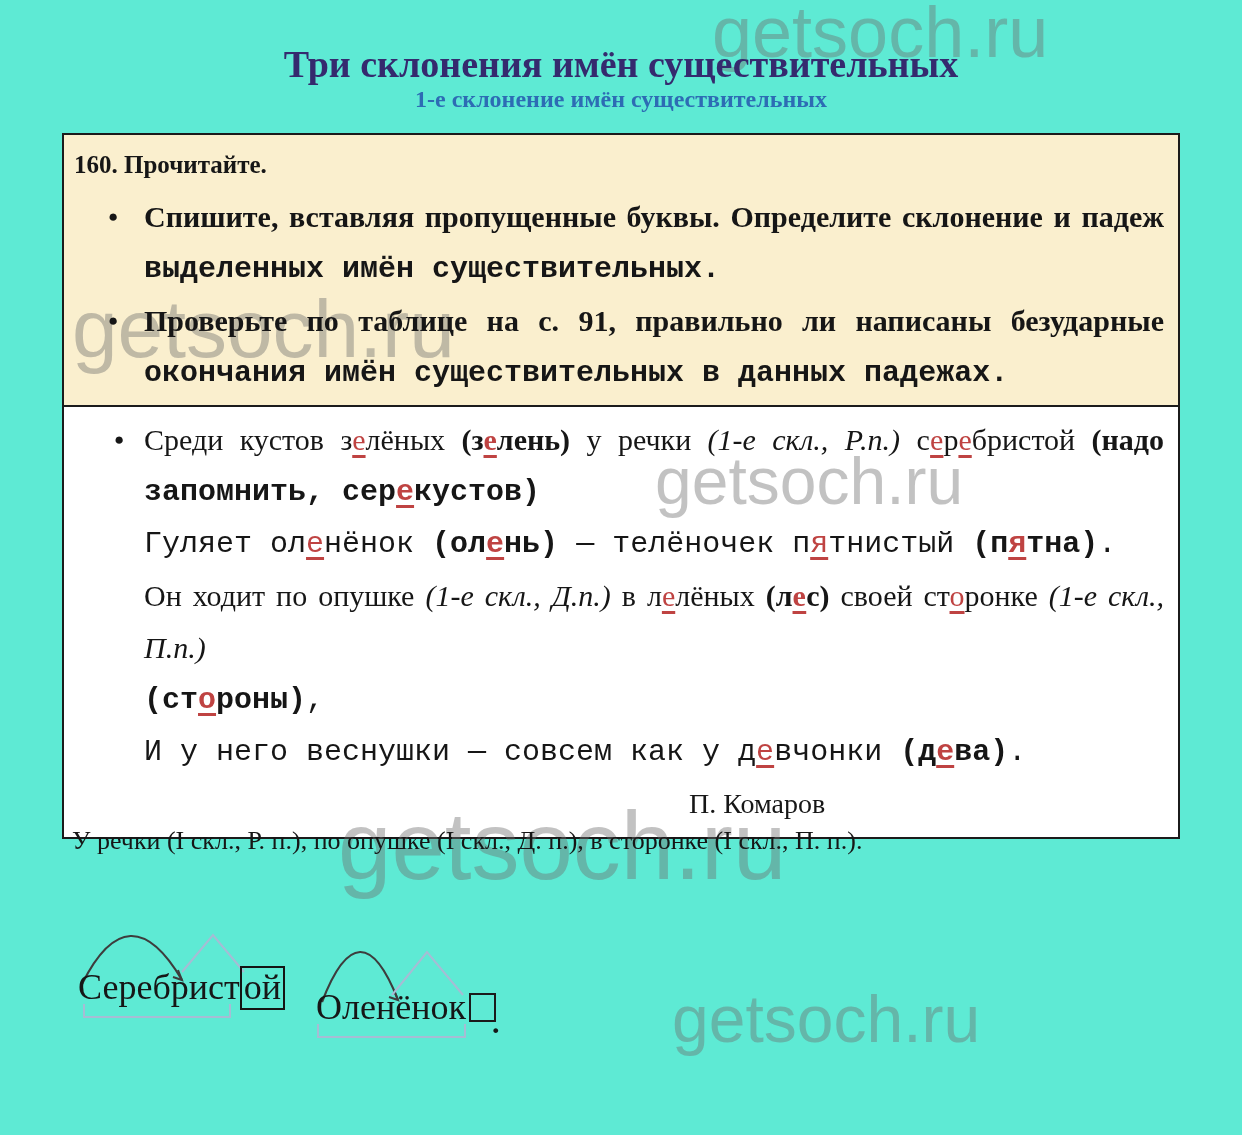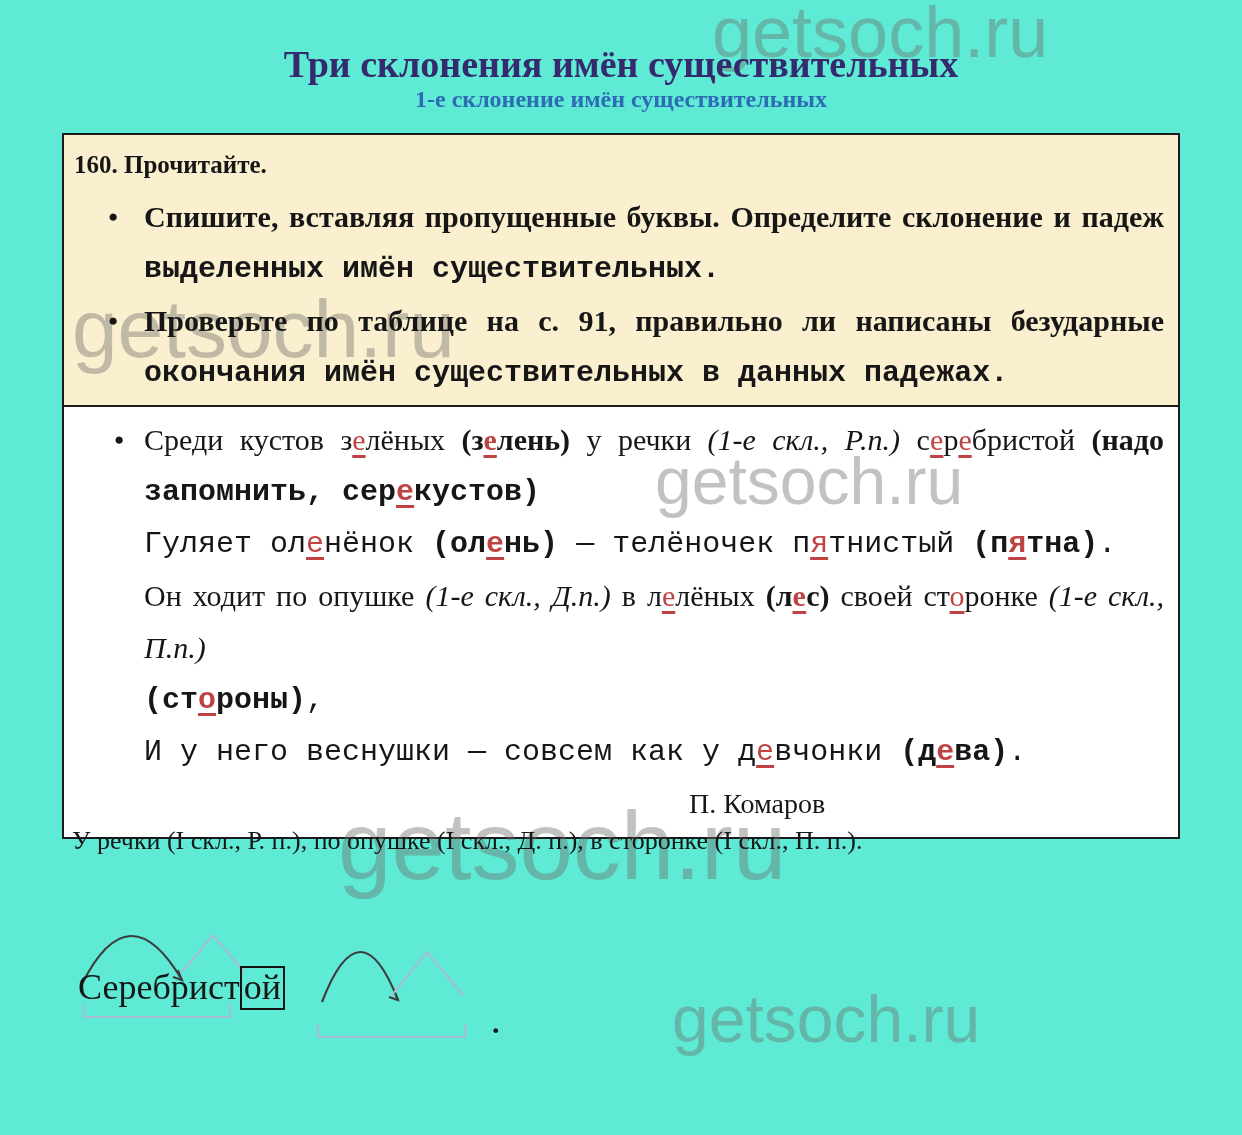--- a/index.html
+++ b/index.html
@@ -164,17 +164,18 @@
     <div class="dword"><span>Серебрист</span><span class="ending-box">ой</span></div>
   </div>
 
   <div class="diagram d2">
     <svg class="marks" width="280" height="110">
       <path d="M 10,56 Q 48,-43 86,54" fill="none" stroke="#3d3d3d" stroke-width="2.2"></path>
       <polyline points="77,51 86,54 82,44" fill="none" stroke="#3d3d3d" stroke-width="2"></polyline>
       <polyline points="80,49 115,6 151,49" fill="none" stroke="#a6bcd4" stroke-width="2"></polyline>
       <polyline points="6,78 6,91 153,91 153,78" fill="none" stroke="#a6bcd4" stroke-width="2"></polyline>
     </svg>
+    <div class="dword"><span>Оленёнок</span><span class="zero-ending-box"></span></div>
   </div>
 
   <div class="diagram-period">.</div>
 
 </div>
 
 </body></html>

